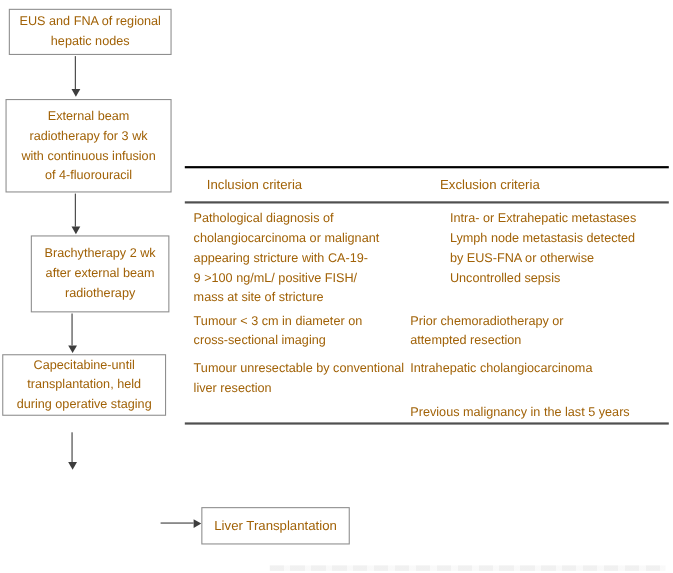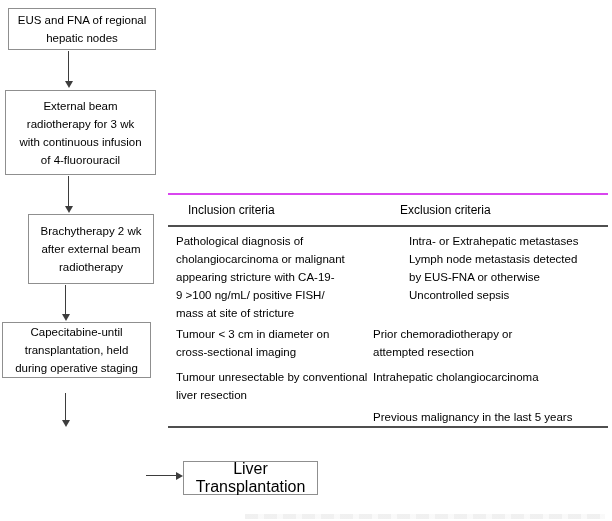--- a/index.html
+++ b/index.html
@@ -1,58 +1,57 @@
 <!DOCTYPE html>
 <html><head>
 <meta charset="utf-8">
 <style>
   html,body{margin:0;padding:0;background:#ffffff;}
   .fig{
     position:relative;
     width:612px;height:521px;
     background:#ffffff;
     font-family:"Liberation Sans", sans-serif;
-    color:#000000;
+    color:#a16207;
     overflow:hidden;
   }
   
   .box{
     position:absolute;
     border:1px solid #8f8f8f;
     background:#ffffff;
     display:flex;align-items:center;justify-content:center;
     text-align:center;
     white-space:pre-line;
     font-size:11.5px;line-height:18px;
     box-sizing:border-box;
   }
   .box1{left:8px;top:8px;width:148px;height:42px;}
   .box2{left:5px;top:90px;width:151px;height:85px;}
   .box3{left:28px;top:214px;width:126px;height:70px;text-align:center;}
   .box4{left:2px;top:322px;width:149px;height:56px;}
   .box5{left:5px;top:428px;width:140px;height:84px;}
-  .box6{left:183px;top:461px;width:135px;height:34px;font-size:16px;}
+  .box6{left:183px;top:461px;width:135px;height:34px;font-size:12px;}
   
   .varrow{position:absolute;width:9px;display:flex;flex-direction:column;align-items:center;}
   .varrow .shaft{width:1px;background:#3d3d3d;flex:1;}
   .varrow .head{width:0;height:0;border-left:4px solid transparent;border-right:4px solid transparent;border-top:7px solid #3d3d3d;}
   .va1{left:64px;top:51px;height:37px;}
   .va2{left:64px;top:176px;height:37px;}
   .va3{left:61px;top:285px;height:36px;}
   .va4{left:61px;top:393px;height:34px;}
   .harrow{position:absolute;height:9px;display:flex;align-items:center;}
   .harrow .shaft{height:1px;background:#3d3d3d;flex:1;}
   .harrow .head{width:0;height:0;border-top:4px solid transparent;border-bottom:4px solid transparent;border-left:7px solid #3d3d3d;}
   .ha1{left:146px;top:471px;width:37px;}
   
   .criteria-table{
     position:absolute;left:168px;top:151px;width:440px;
-    border-top:2px solid #d946ef;border-bottom:2px solid #4f4f4f;
+    border-top:2px solid #000000;border-bottom:2px solid #4f4f4f;
     font-size:11.5px;
-    margin-top:42px;
   }
   .t-header{
     display:flex;height:30px;align-items:center;
     border-bottom:2px solid #4f4f4f;
     font-size:12px;
   }
   .h-inc{width:204px;padding-left:20px;box-sizing:border-box;}
   .h-exc{flex:1;padding-left:28px;}
   .t-row{display:flex;box-sizing:border-box;}
   .r1{padding-top:5px;height:95px;gap:36px;}

